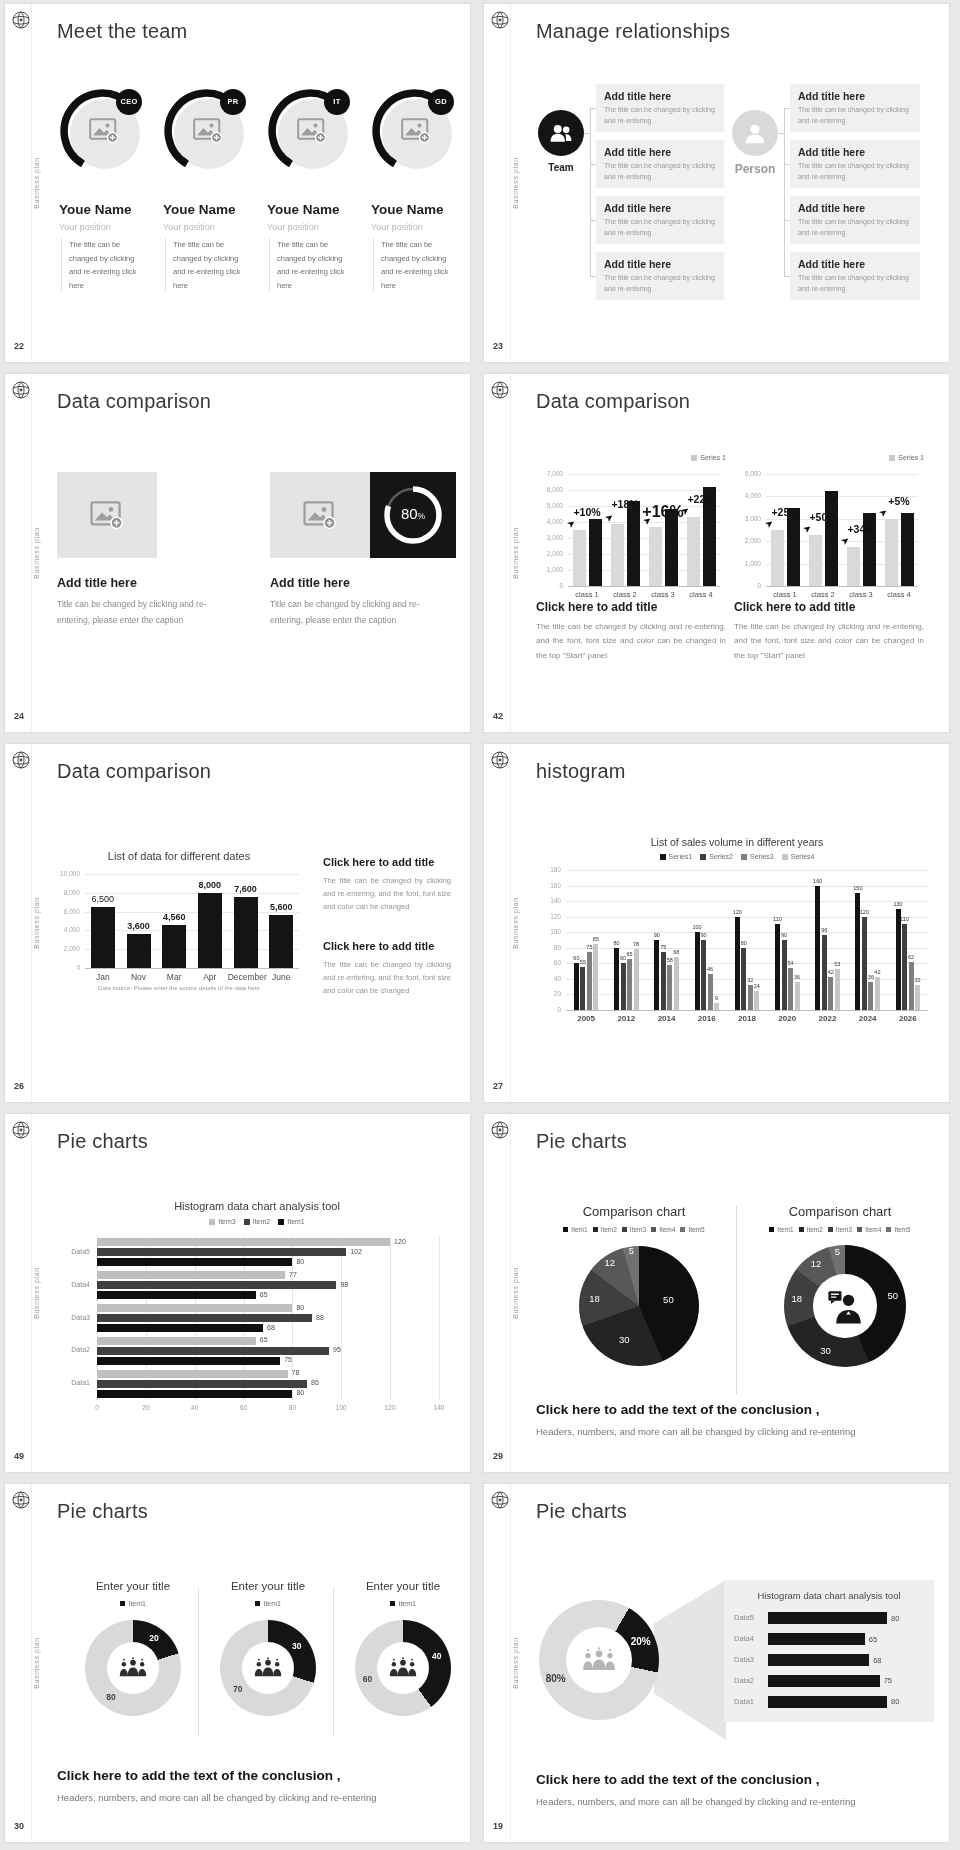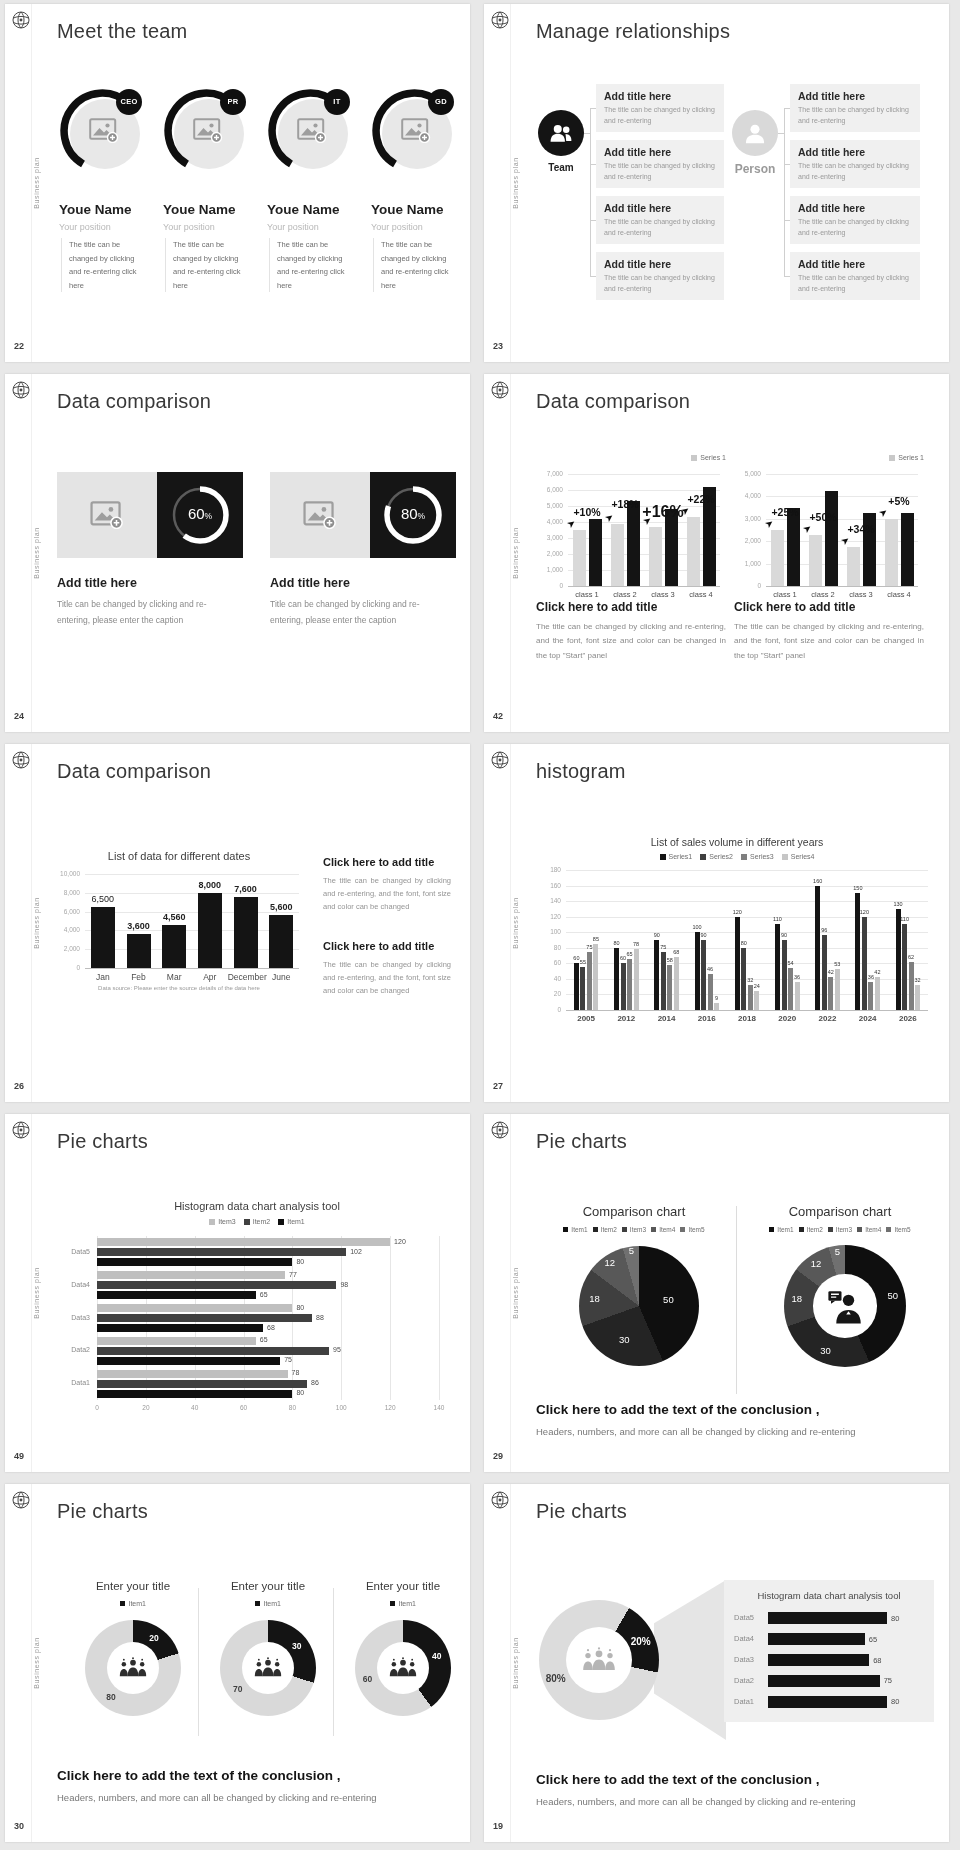--- a/index.html
+++ b/index.html
@@ -195,27 +195,20 @@
     <div class="content" id="c24">
         <div style="position: absolute; left: 52px; top: 98px; width: 100px; height: 86px; background: rgb(228, 228, 228);">
           <div style="position: absolute; left: 33px; top: 29px; line-height: 0;"><svg viewBox="0 0 30 25" width="34" height="28">
               <rect x="1.2" y="1.2" width="25" height="19.6" rx="1.5" fill="none" stroke="#9e9e9e" stroke-width="2"></rect>
               <circle cx="18.5" cy="7.5" r="2.1" fill="#9e9e9e"></circle>
               <path d="M4,17.5 L10.5,10 L15,14.5 L17.5,12 L23,17.5 Z" fill="#9e9e9e"></path>
               <circle cx="23.5" cy="19.5" r="5" fill="#8f8f8f" stroke="#fff" stroke-width="1.4"></circle>
               <path d="M23.5,17 v5 M21,19.5 h5" stroke="#fff" stroke-width="1.4" fill="none"></path>
             </svg></div>
         </div>
-        <div style="position: absolute; left: 152px; top: 98px; width: 86px; height: 86px; background: rgb(21, 21, 21);">
-          <div style="position: absolute; left: 12px; top: 12px; line-height: 0;"><svg viewBox="0 0 62 62" width="62" height="62">
-              <circle cx="31" cy="31" r="26" fill="none" stroke="rgba(255,255,255,.3)" stroke-width="2.5"></circle>
-              <circle cx="31" cy="31" r="26" fill="none" stroke="#fff" stroke-width="5.5" stroke-dasharray="98.04 163.4" transform="rotate(-90 31 31)"></circle>
-            </svg></div>
-          <div style="position: absolute; left: 12px; top: 33px; width: 62px; text-align: center; color: rgb(255, 255, 255); font-size: 15px;"><span>60</span><span style="font-size:8.5px;">%</span></div>
-        </div>
         <div style="position: absolute; left: 52px; top: 202px; font-size: 12.5px; font-weight: bold; color: rgb(31, 31, 31);">Add title here</div>
         <div style="position: absolute; left: 52px; top: 223px; width: 182px; font-size: 8.5px; color: rgb(138, 138, 138); line-height: 1.85;">Title can be changed by clicking and re-entering, please enter the caption</div>
         <div style="position: absolute; left: 265px; top: 98px; width: 100px; height: 86px; background: rgb(228, 228, 228);">
           <div style="position: absolute; left: 33px; top: 29px; line-height: 0;"><svg viewBox="0 0 30 25" width="34" height="28">
               <rect x="1.2" y="1.2" width="25" height="19.6" rx="1.5" fill="none" stroke="#9e9e9e" stroke-width="2"></rect>
               <circle cx="18.5" cy="7.5" r="2.1" fill="#9e9e9e"></circle>
               <path d="M4,17.5 L10.5,10 L15,14.5 L17.5,12 L23,17.5 Z" fill="#9e9e9e"></path>
               <circle cx="23.5" cy="19.5" r="5" fill="#8f8f8f" stroke="#fff" stroke-width="1.4"></circle>
               <path d="M23.5,17 v5 M21,19.5 h5" stroke="#fff" stroke-width="1.4" fill="none"></path>
             </svg></div>
@@ -365,21 +358,21 @@
           <div style="position: absolute; left: 0px; top: 57.6px; width: 29px; text-align: right; font-size: 6.5px; color: rgb(168, 168, 168);">6,000</div>
           <div style="position: absolute; left: 34px; top: 42.8px; width: 214px; height: 1px; background: rgb(232, 232, 232);"></div>
           <div style="position: absolute; left: 0px; top: 38.8px; width: 29px; text-align: right; font-size: 6.5px; color: rgb(168, 168, 168);">8,000</div>
           <div style="position: absolute; left: 34px; top: 24px; width: 214px; height: 1px; background: rgb(232, 232, 232);"></div>
           <div style="position: absolute; left: 0px; top: 20px; width: 29px; text-align: right; font-size: 6.5px; color: rgb(168, 168, 168);">10,000</div>
           <div style="position: absolute; left: 39.8px; top: 56.9px; width: 24px; height: 61.1px; background: rgb(20, 20, 20);"></div>
           <div style="position: absolute; left: 34px; top: 43.9px; width: 35.6667px; text-align: center; font-size: 9px; font-weight: normal; color: rgb(34, 34, 34);">6,500</div>
           <div style="position: absolute; left: 34px; top: 122px; width: 35.6667px; text-align: center; font-size: 8.5px; color: rgb(76, 76, 76);">Jan</div>
           <div style="position: absolute; left: 75.5px; top: 84.2px; width: 24px; height: 33.8px; background: rgb(20, 20, 20);"></div>
           <div style="position: absolute; left: 69.6667px; top: 71.2px; width: 35.6667px; text-align: center; font-size: 9px; font-weight: bold; color: rgb(34, 34, 34);">3,600</div>
-          <div style="position: absolute; left: 69.6667px; top: 122px; width: 35.6667px; text-align: center; font-size: 8.5px; color: rgb(76, 76, 76);">Feb</div>
+          <div style="position: absolute; left: 69.6667px; top: 122px; width: 35.6667px; text-align: center; font-size: 8.5px; color: rgb(76, 76, 76);">Nov</div>
           <div style="position: absolute; left: 111.2px; top: 75.1px; width: 24px; height: 42.9px; background: rgb(20, 20, 20);"></div>
           <div style="position: absolute; left: 105.333px; top: 62.1px; width: 35.6667px; text-align: center; font-size: 9px; font-weight: bold; color: rgb(34, 34, 34);">4,560</div>
           <div style="position: absolute; left: 105.333px; top: 122px; width: 35.6667px; text-align: center; font-size: 8.5px; color: rgb(76, 76, 76);">Mar</div>
           <div style="position: absolute; left: 146.8px; top: 42.8px; width: 24px; height: 75.2px; background: rgb(20, 20, 20);"></div>
           <div style="position: absolute; left: 141px; top: 29.8px; width: 35.6667px; text-align: center; font-size: 9px; font-weight: bold; color: rgb(34, 34, 34);">8,000</div>
           <div style="position: absolute; left: 141px; top: 122px; width: 35.6667px; text-align: center; font-size: 8.5px; color: rgb(76, 76, 76);">Apr</div>
           <div style="position: absolute; left: 182.5px; top: 46.6px; width: 24px; height: 71.4px; background: rgb(20, 20, 20);"></div>
           <div style="position: absolute; left: 176.667px; top: 33.6px; width: 35.6667px; text-align: center; font-size: 9px; font-weight: bold; color: rgb(34, 34, 34);">7,600</div>
           <div style="position: absolute; left: 176.667px; top: 122px; width: 35.6667px; text-align: center; font-size: 8.5px; color: rgb(76, 76, 76);">December</div>
           <div style="position: absolute; left: 218.2px; top: 65.4px; width: 24px; height: 52.6px; background: rgb(20, 20, 20);"></div>

